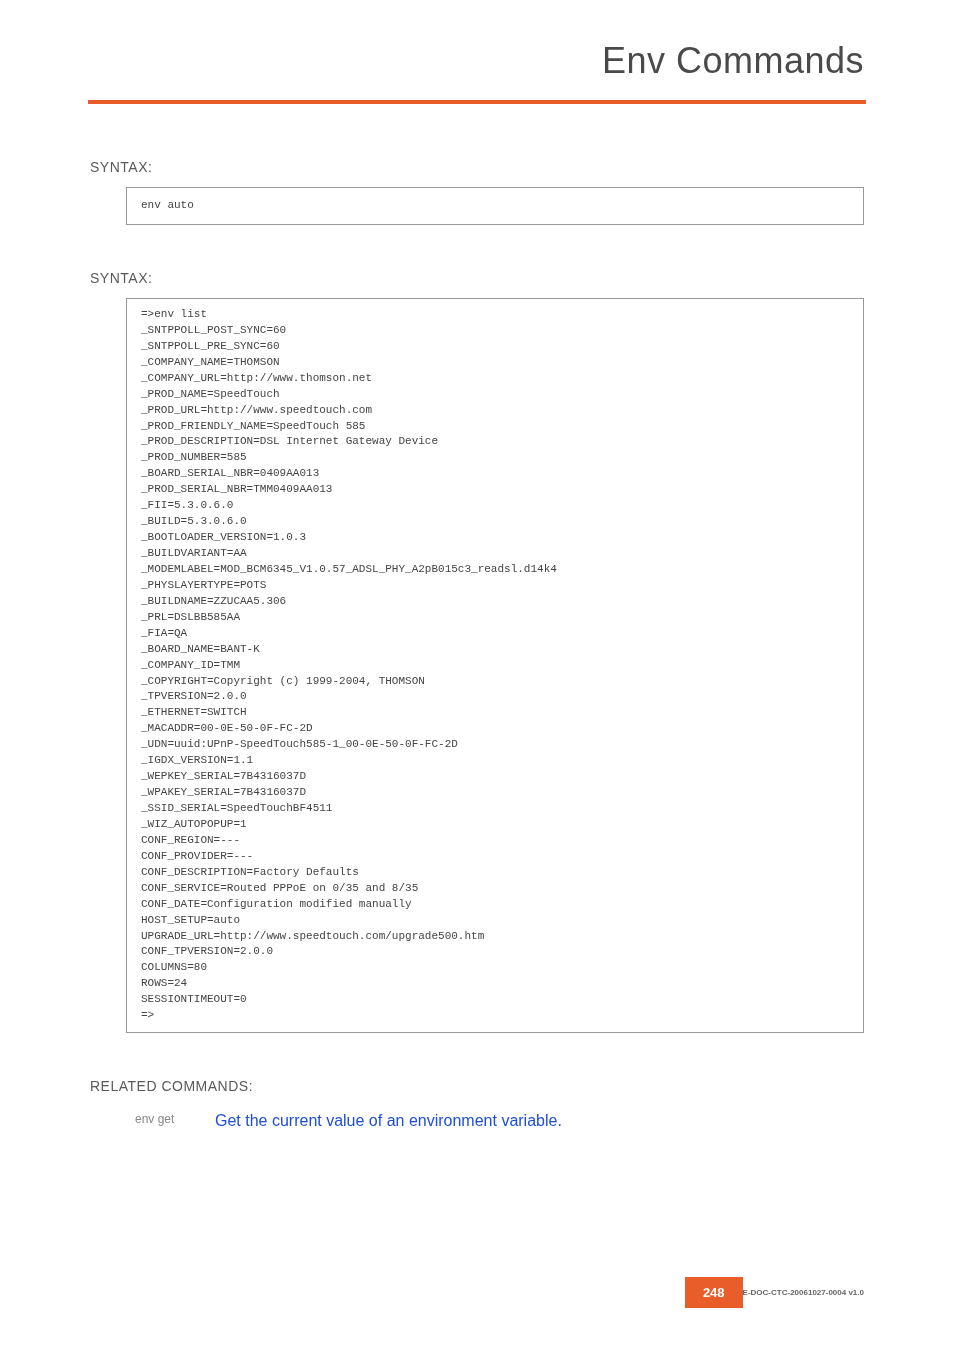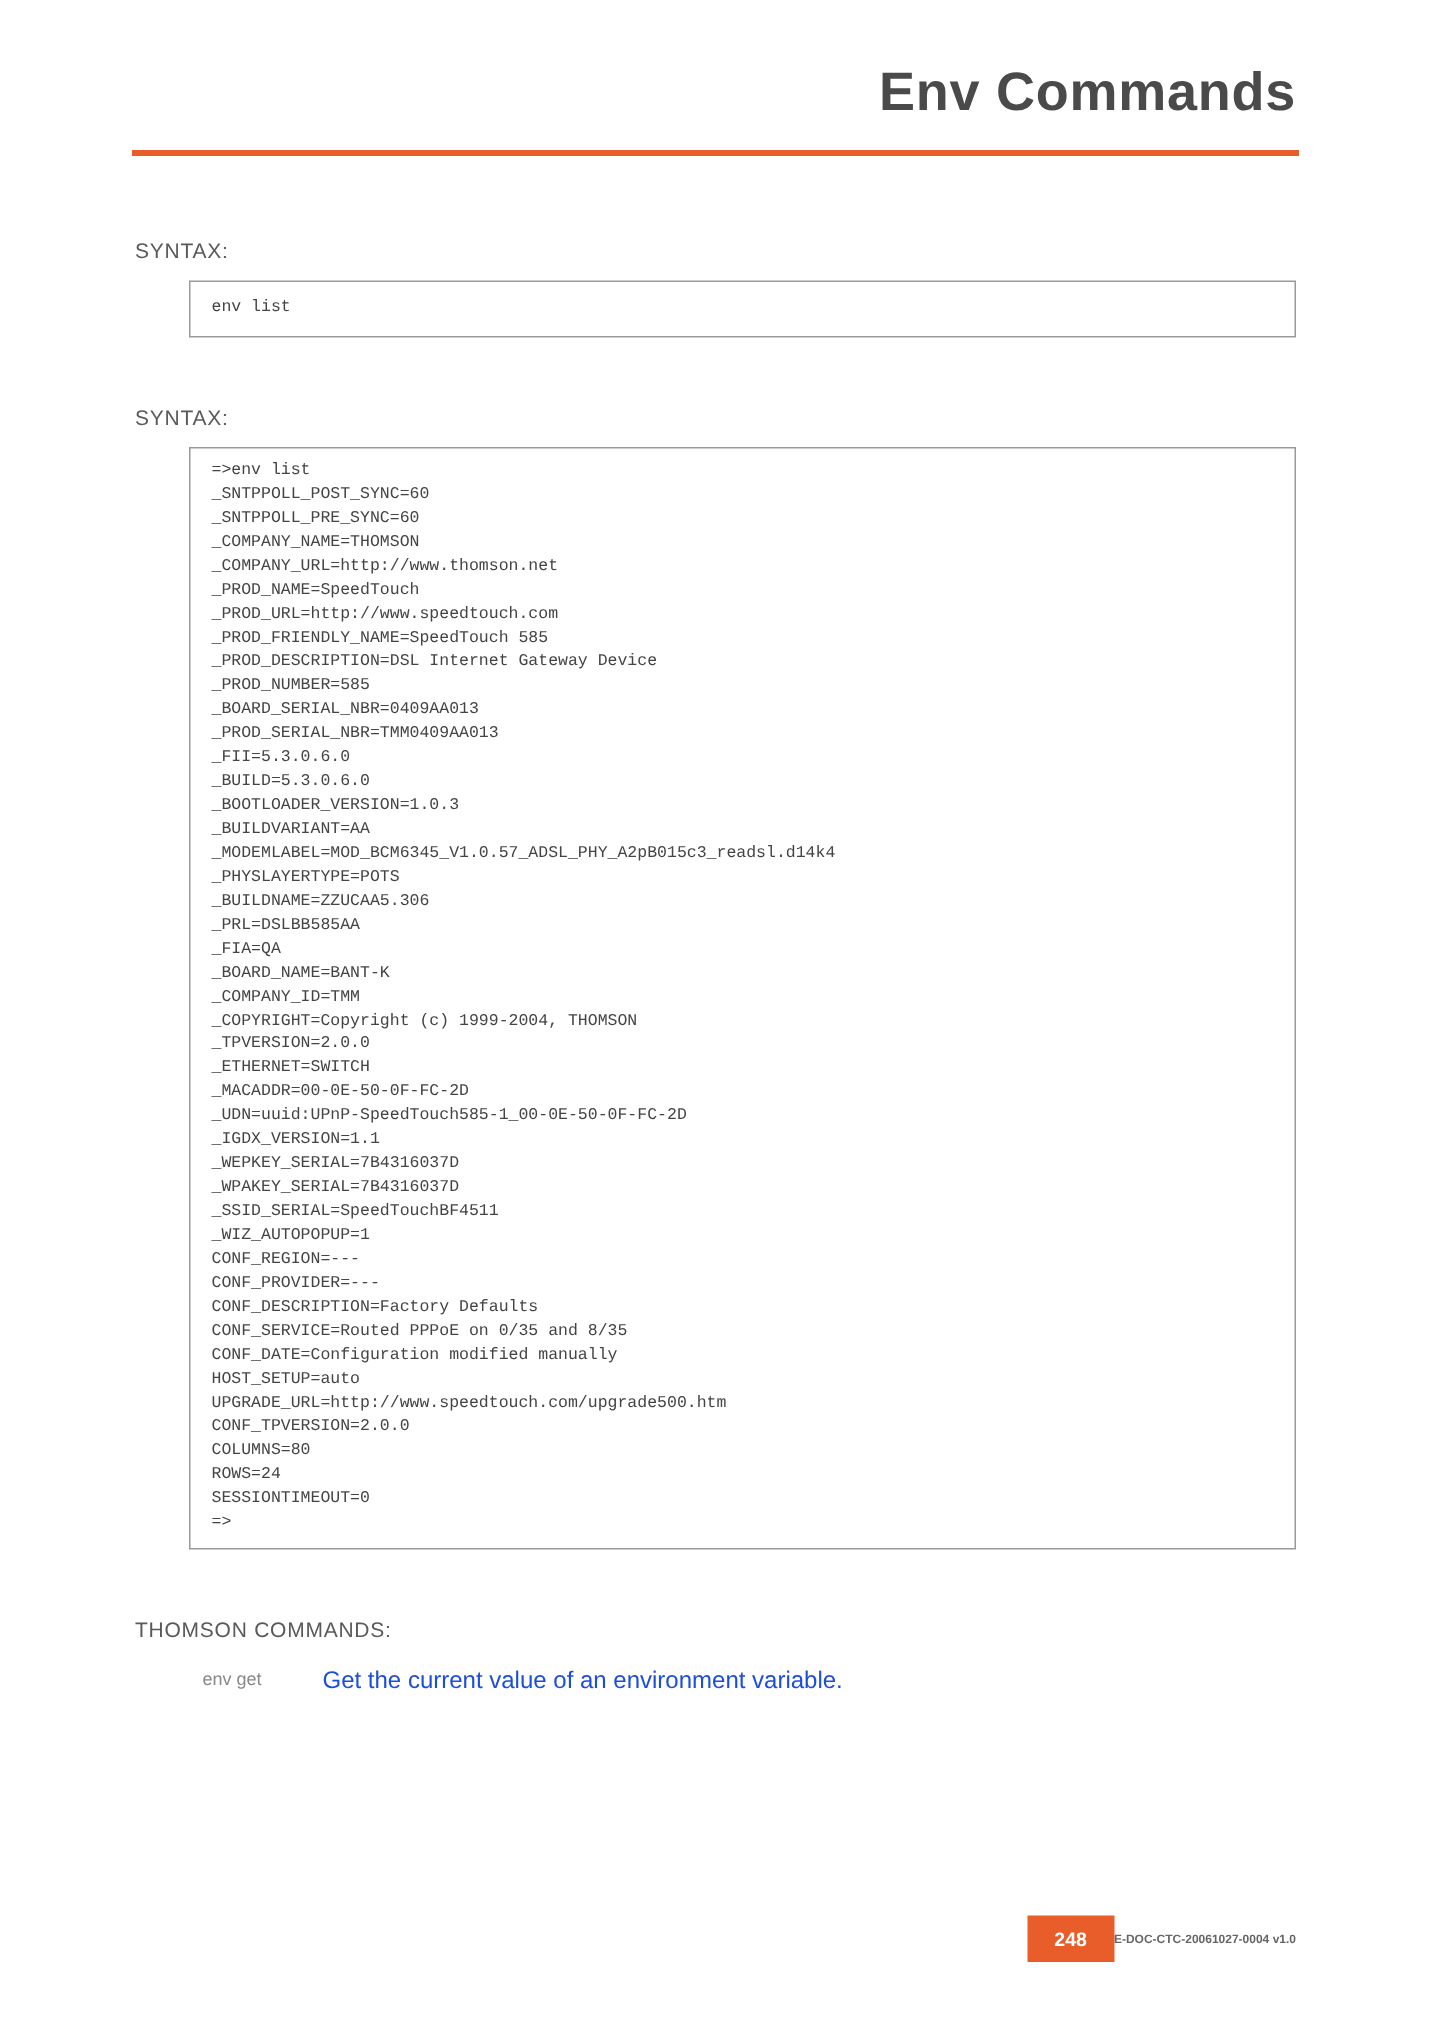--- a/index.html
+++ b/index.html
@@ -10,21 +10,21 @@
     body {
       font-family: Arial, Helvetica, sans-serif;
       background: #ffffff;
       width: 954px;
       height: 1350px;
       position: relative;
     }
     .page-title {
       text-align: right;
       font-size: 36px;
-      font-weight: 700;
+      font-weight: 400;
       color: #4a4a4a;
       padding: 40px 90px 18px 90px;
       letter-spacing: 0.5px;
     }
     .title-underline {
       margin: 0 88px;
       border-bottom: 4px solid #e85d2a;
     }
     .content-area {
       padding: 55px 90px 0 90px;
@@ -92,21 +92,21 @@
   </style>
 </head>
 <body>
 
 <div class="page-title">Env Commands</div>
 <div class="title-underline"></div>
 
 <div class="content-area">
 
   <div class="section-header">SYNTAX:</div>
-  <div class="code-box syntax">env list</div>
+  <div class="code-box syntax">env auto</div>
 
   <div class="section-header">SYNTAX:</div>
   <div class="code-box">=&gt;env list
 _SNTPPOLL_POST_SYNC=60
 _SNTPPOLL_PRE_SYNC=60
 _COMPANY_NAME=THOMSON
 _COMPANY_URL=http://www.thomson.net
 _PROD_NAME=SpeedTouch
 _PROD_URL=http://www.speedtouch.com
 _PROD_FRIENDLY_NAME=SpeedTouch 585
@@ -141,21 +141,21 @@
 CONF_SERVICE=Routed PPPoE on 0/35 and 8/35
 CONF_DATE=Configuration modified manually
 HOST_SETUP=auto
 UPGRADE_URL=http://www.speedtouch.com/upgrade500.htm
 CONF_TPVERSION=2.0.0
 COLUMNS=80
 ROWS=24
 SESSIONTIMEOUT=0
 =&gt;</div>
 
-  <div class="section-header">THOMSON COMMANDS:</div>
+  <div class="section-header">RELATED COMMANDS:</div>
   <div class="related-table">
     <div class="related-row">
       <div class="related-cmd">env get</div>
       <div class="related-desc">Get the current value of an environment variable.</div>
     </div>
   </div>
 
 </div>
 
 <div class="footer">

